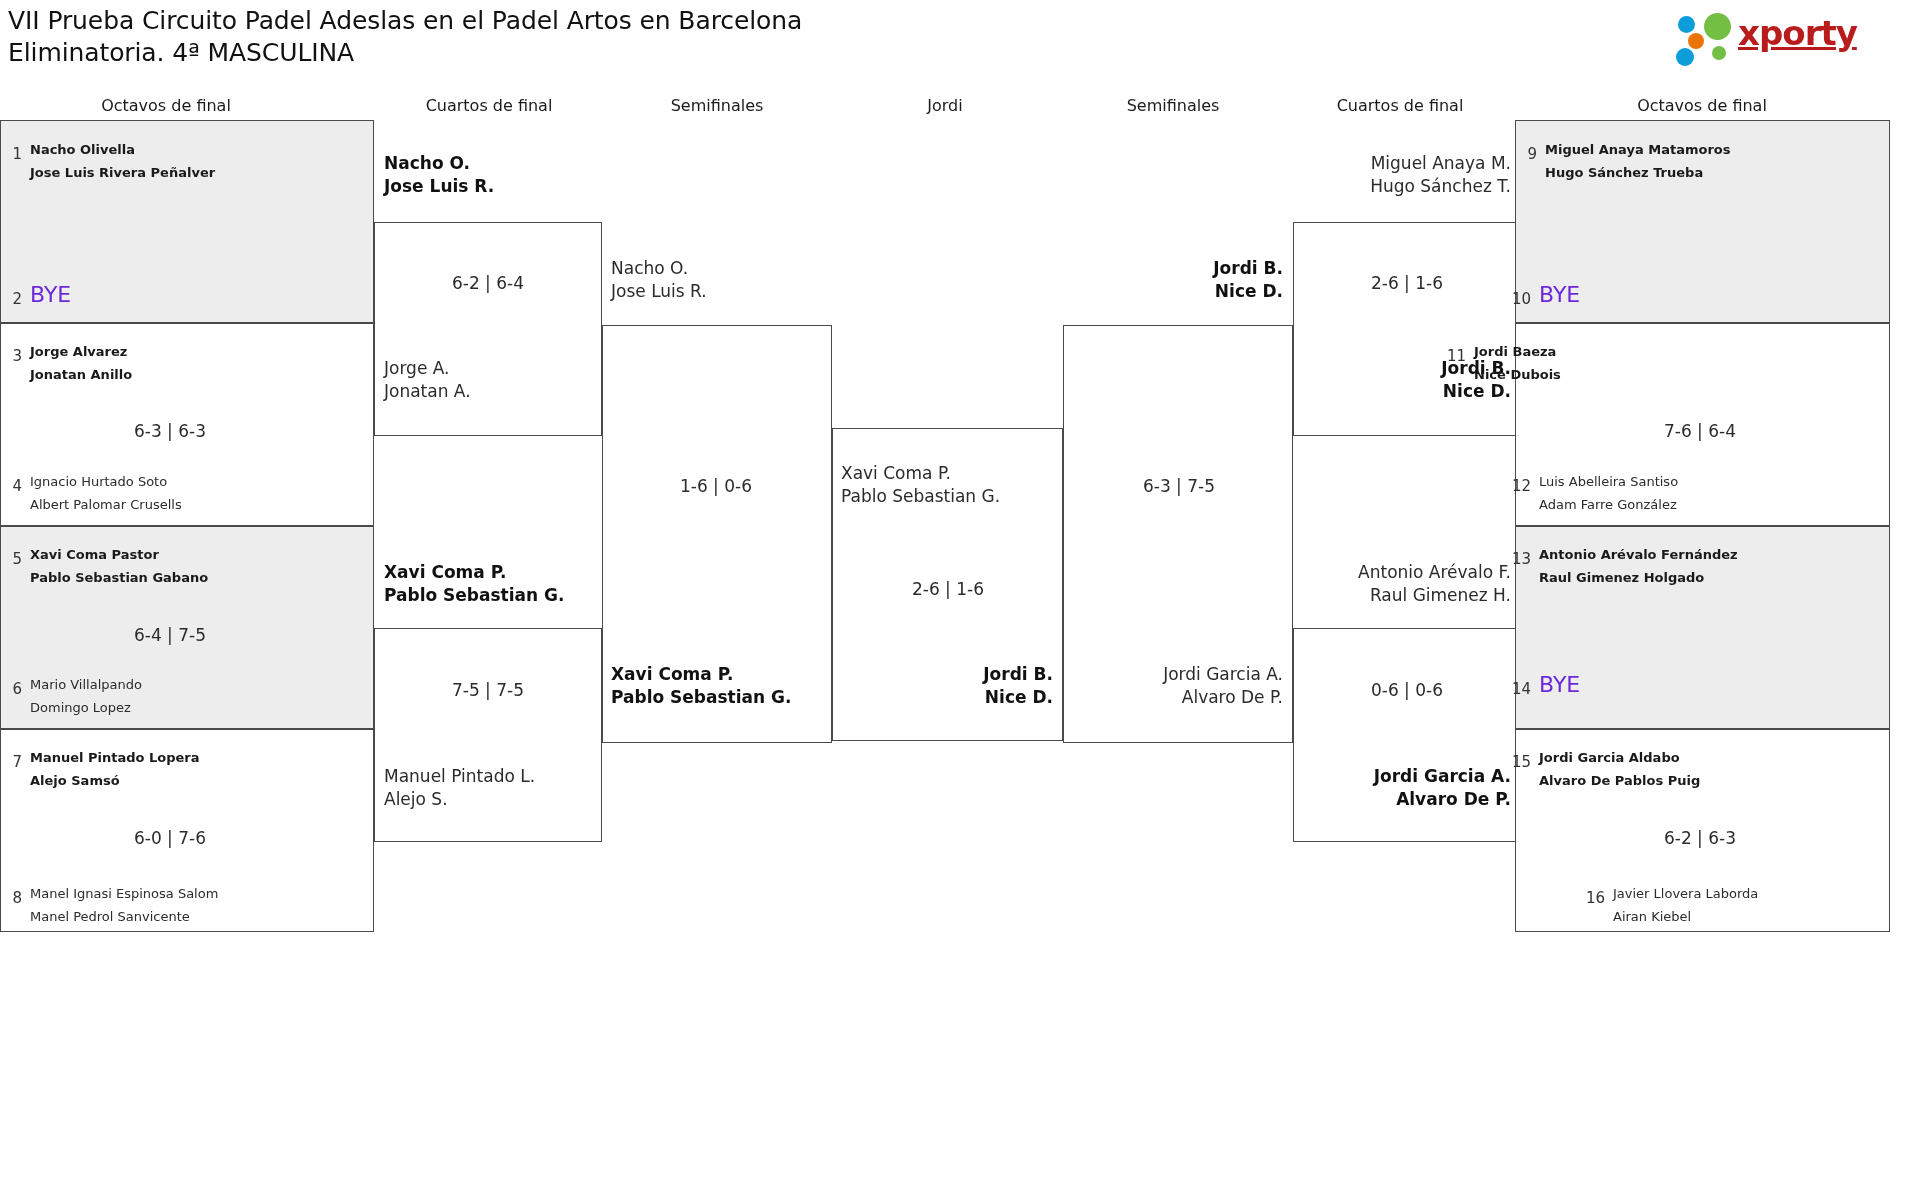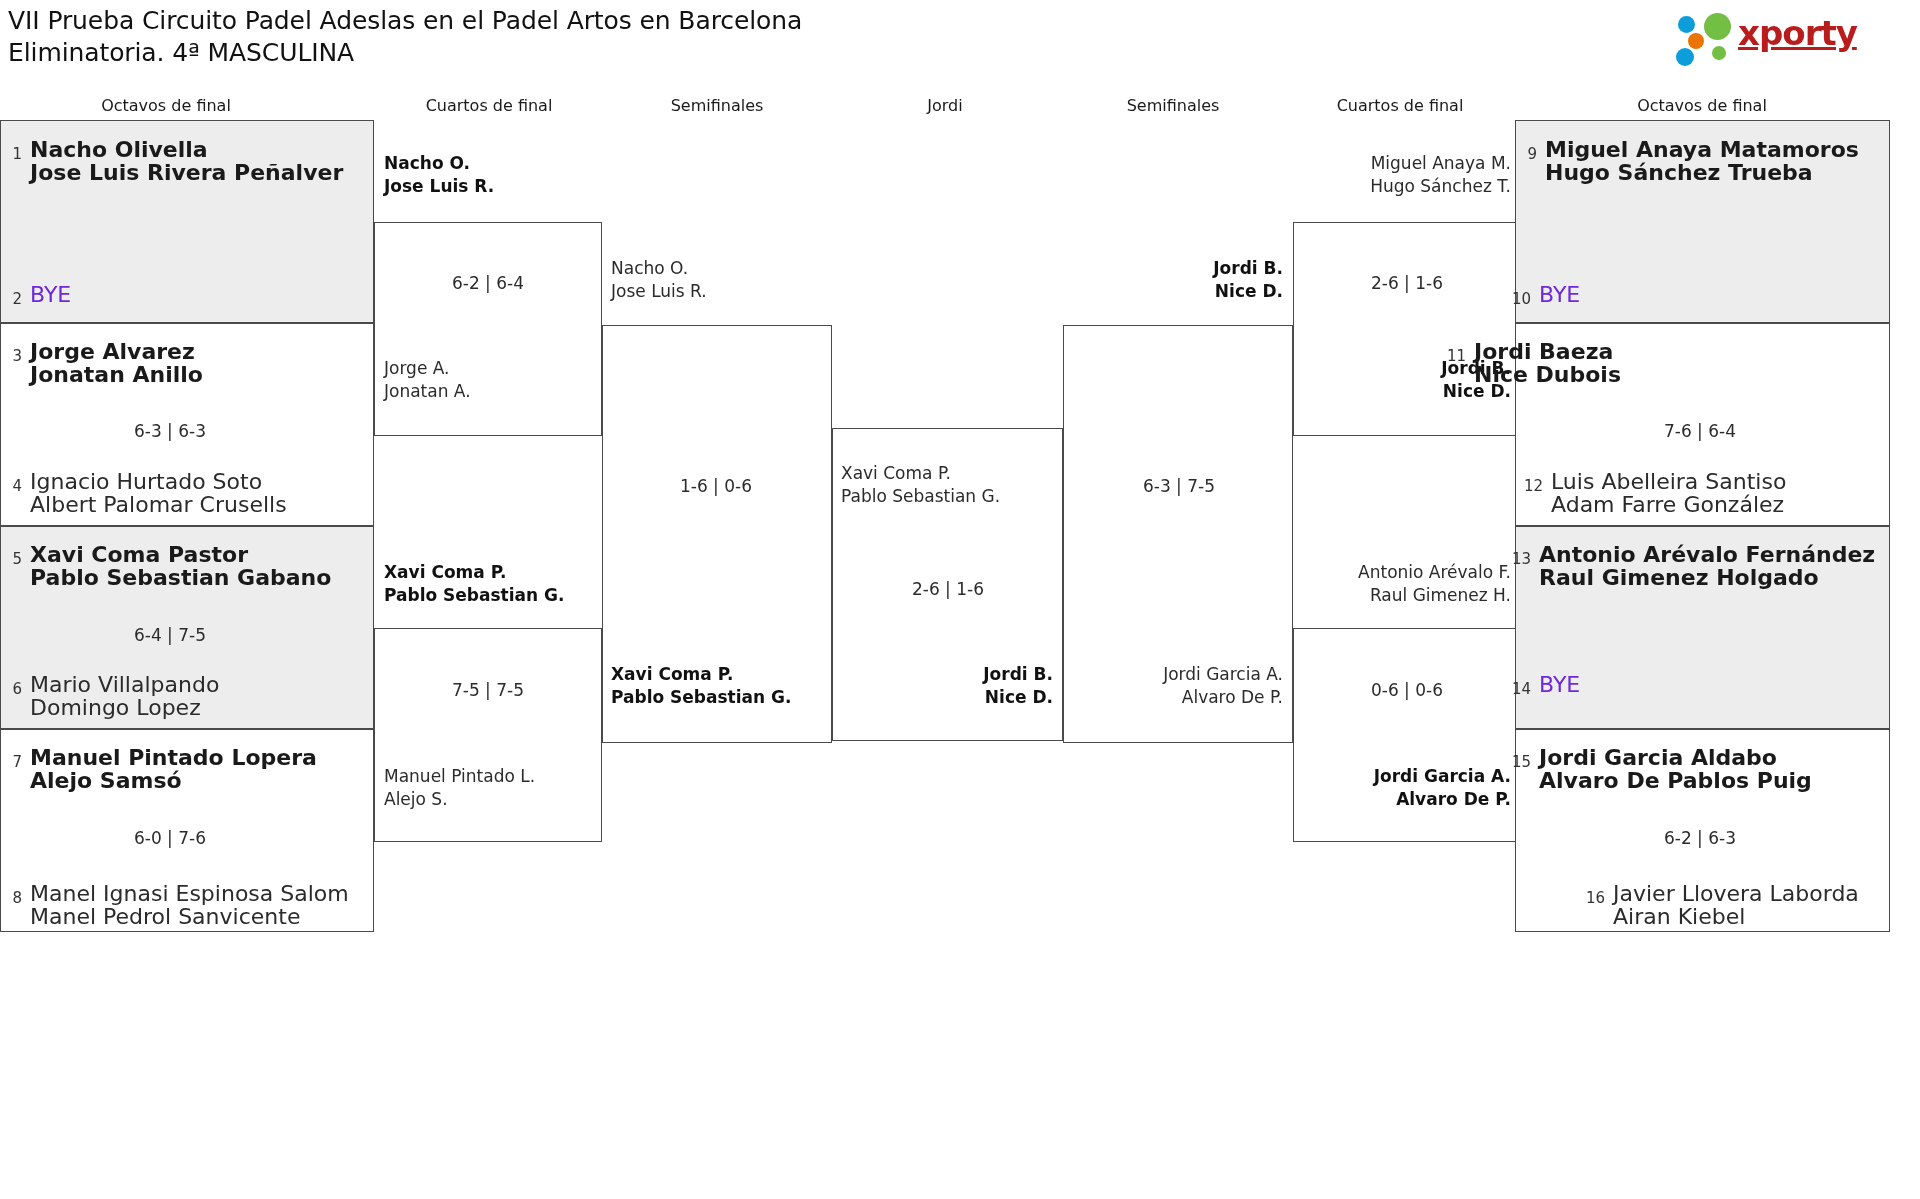--- a/index.html
+++ b/index.html
@@ -46,21 +46,21 @@
   .conn{position:absolute;box-sizing:border-box;border:1px solid #4a4a4a;background:transparent;}
 
   
   .entry{position:absolute;display:flex;align-items:flex-start;}
   .seed{
     font-size:15px;line-height:19px;color:#333;
     width:22px;text-align:right;flex:0 0 auto;
     padding-top:7px;
   }
   .names{
-    font-size:22px;line-height:23px;color:#1a1a1a;
+    font-size:13px;line-height:23px;color:#1a1a1a;
     padding-left:8px;white-space:nowrap;
   }
   .names.win{font-weight:700;}
   .names.lose{font-weight:400;color:#2b2b2b;}
   .names .ln{display:block;}
   .bye{font-size:22px;line-height:23px;color:#6d28d9;padding-left:8px;}
 
   
   .pair{position:absolute;font-size:17px;line-height:23px;white-space:nowrap;}
   .pair.win{font-weight:700;color:#111;}
@@ -265,21 +265,21 @@
     <span class="seed">10</span>
     <span class="bye">BYE</span>
   </div>
   <div class="entry" style="left:1433px;top:340px;padding-left:11px;">
     <span class="seed">11</span>
     <span class="names win">
       <span class="ln">Jordi Baeza</span>
         <span class="ln">Nice Dubois</span>
     </span>
   </div>
-  <div class="entry" style="left:1509px;top:470px;margin-left:12px;">
+  <div class="entry" style="left:1509px;top:470px;">
     <span class="seed">12</span>
     <span class="names lose">
       <span class="ln">Luis Abelleira Santiso</span>
         <span class="ln">Adam Farre González</span>
     </span>
   </div>
   <div class="entry" style="left:1509px;top:543px;">
     <span class="seed">13</span>
     <span class="names win">
       <span class="ln">Antonio Arévalo Fernández</span>

